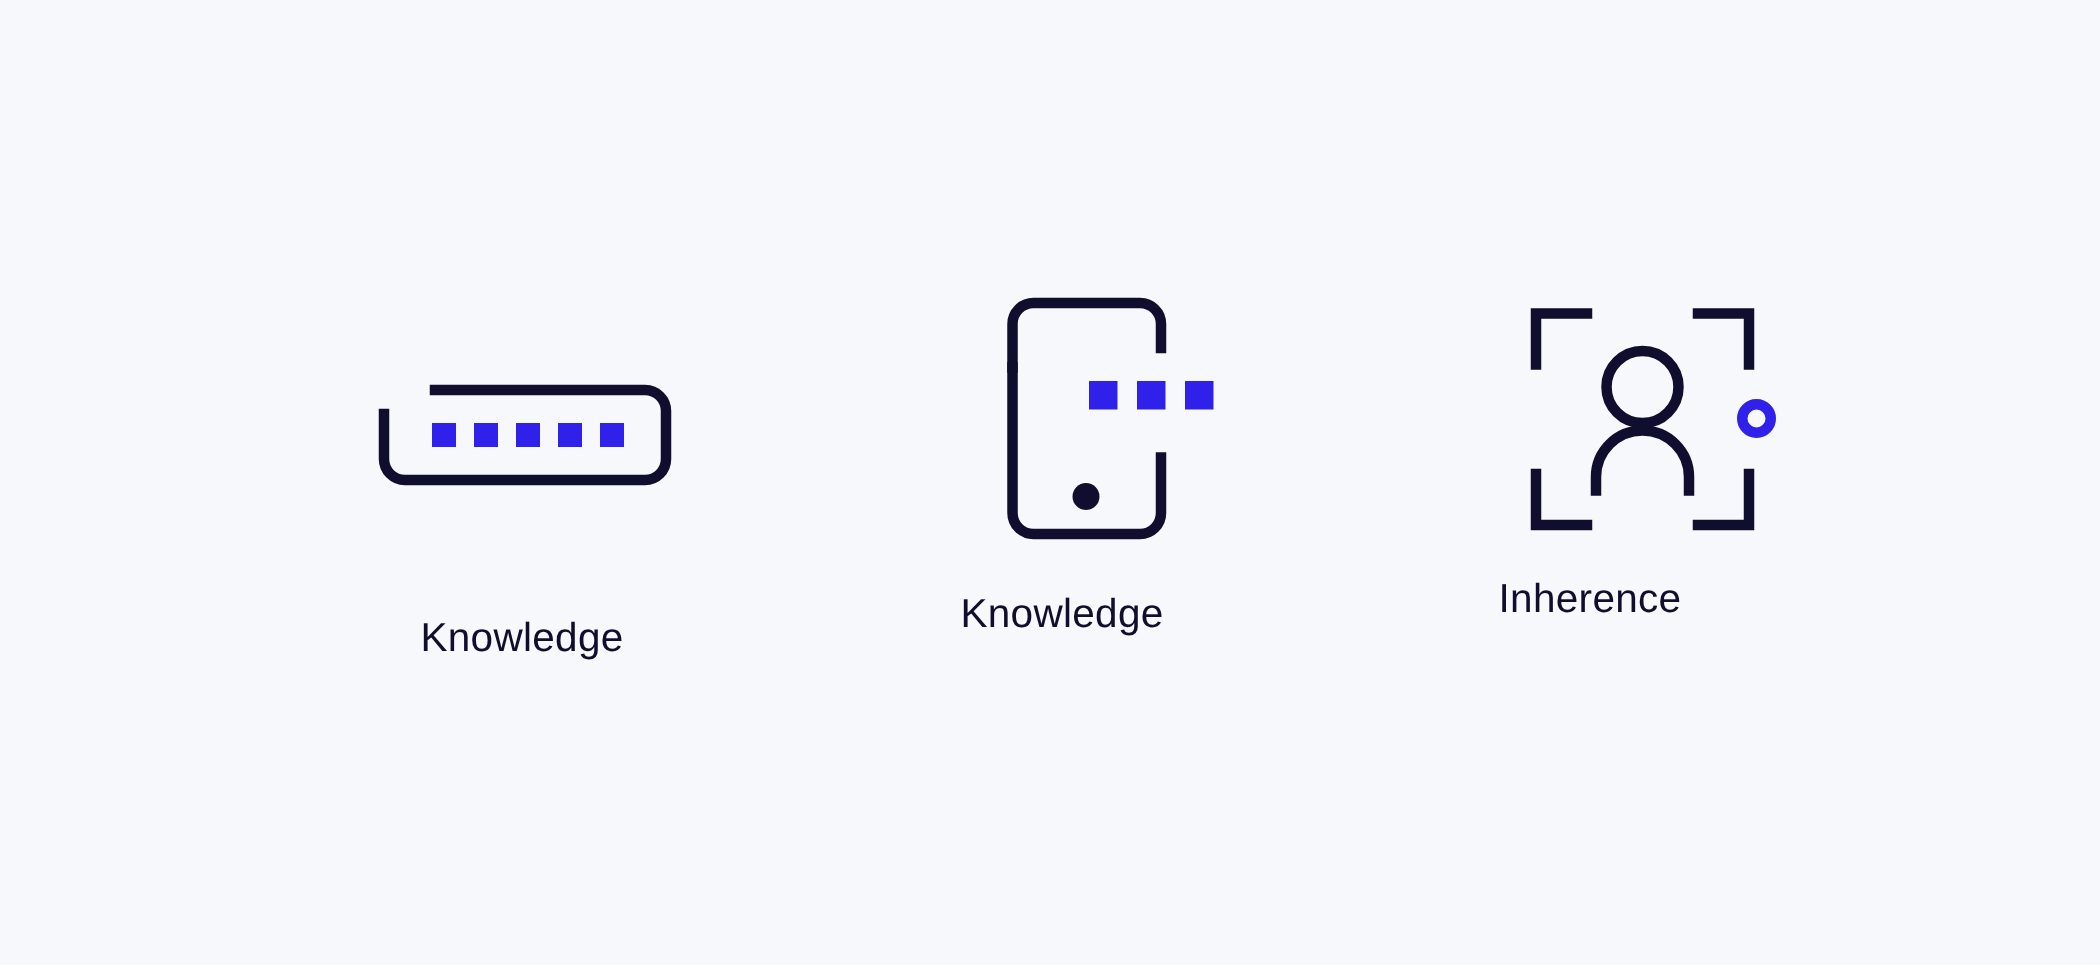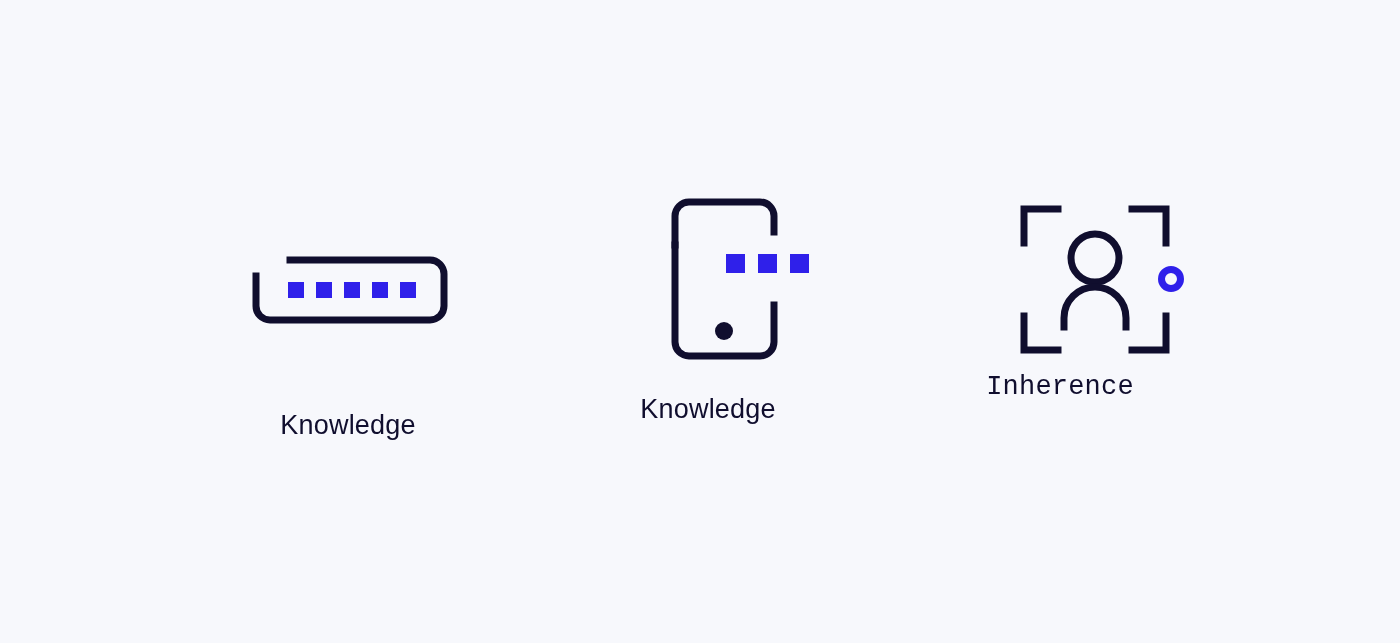--- a/index.html
+++ b/index.html
@@ -52,21 +52,21 @@
     top: 190px;
     width: 360px;
   }
   #factor-possesion .factor-label { margin-top: 24px; }
 
   #factor-inherence {
     left: 880px;
     top: 190px;
     width: 360px;
   }
-  #factor-inherence .factor-label { margin-top: 2px; font-family: Liberation Mono, monospace; }
+  #factor-inherence .factor-label { margin-top: 14px; }
 </style>
 </head>
 <body>
 
 <div class="canvas">
 
   <div class="factor" id="factor-knowledge">
     <svg class="factor-icon" width="360" height="120" viewBox="0 0 360 120" fill="none" xmlns="http://www.w3.org/2000/svg">
 
       <path d="M 122 24 H 262 A 14 14 0 0 1 276 38 V 70 A 14 14 0 0 1 262 84 H 102 A 14 14 0 0 1 88 70 V 40" stroke="#100e2e" stroke-width="7" stroke-linecap="square" stroke-linejoin="miter" fill="none"></path>

